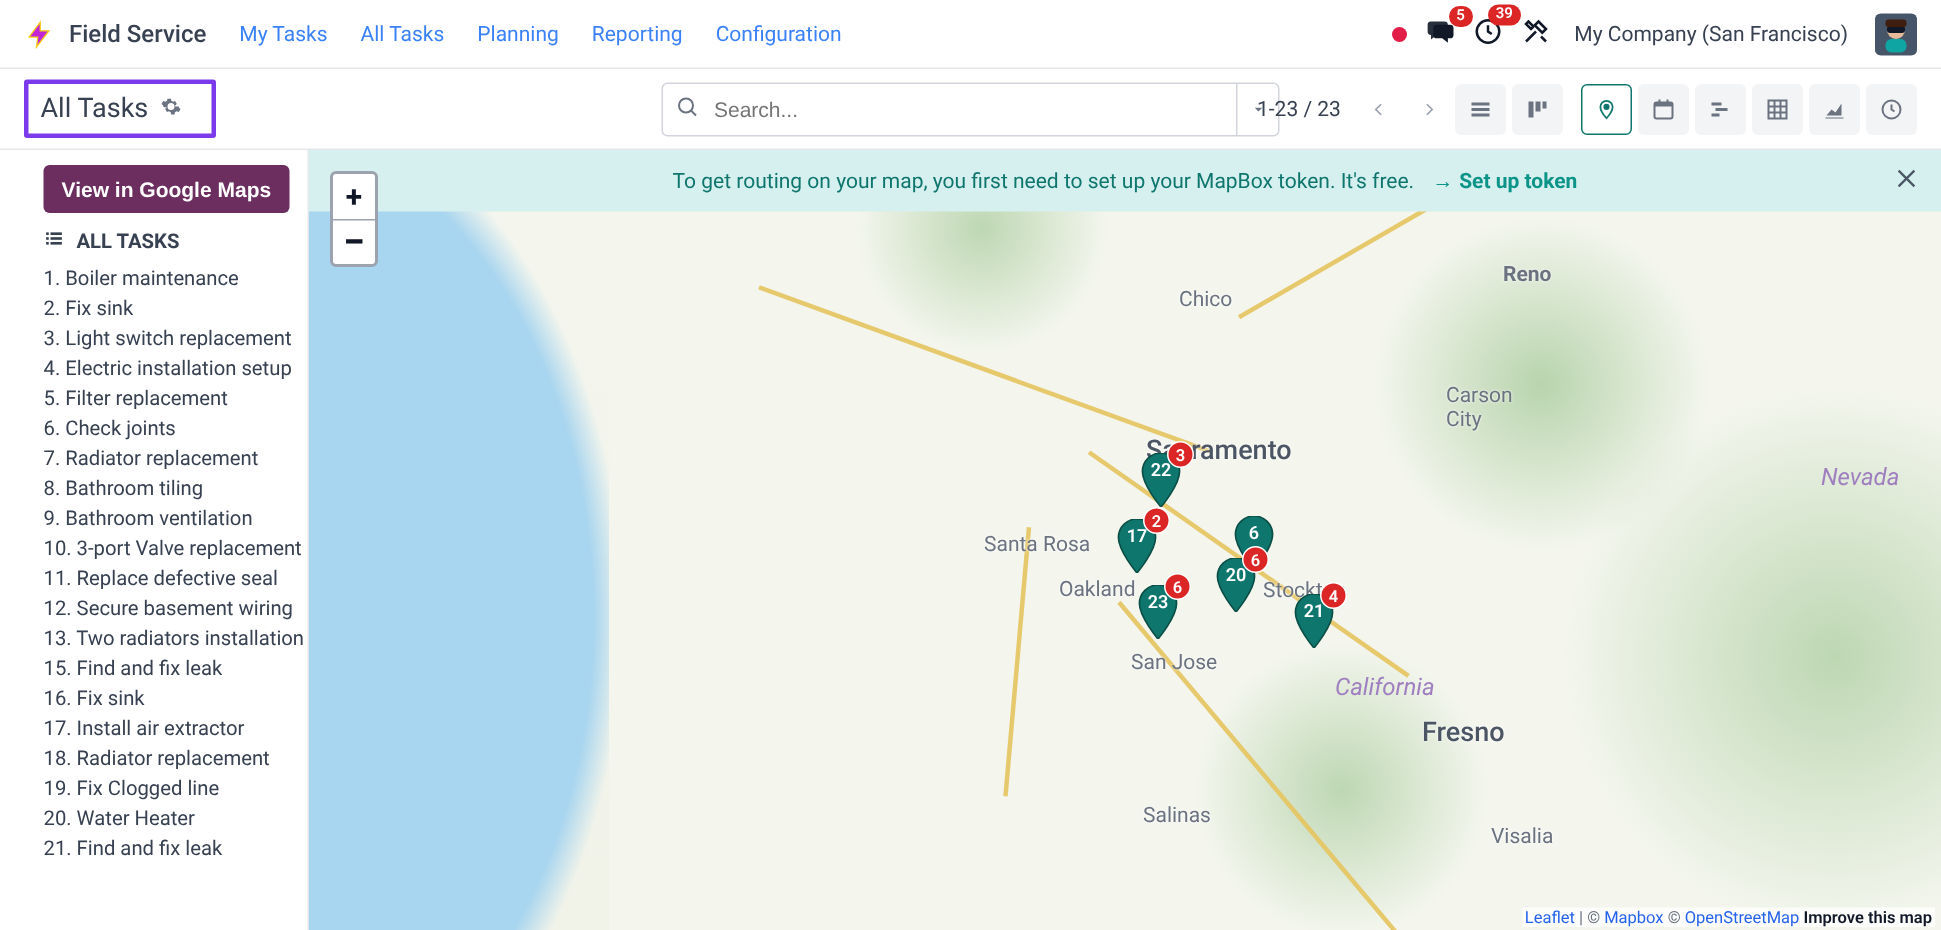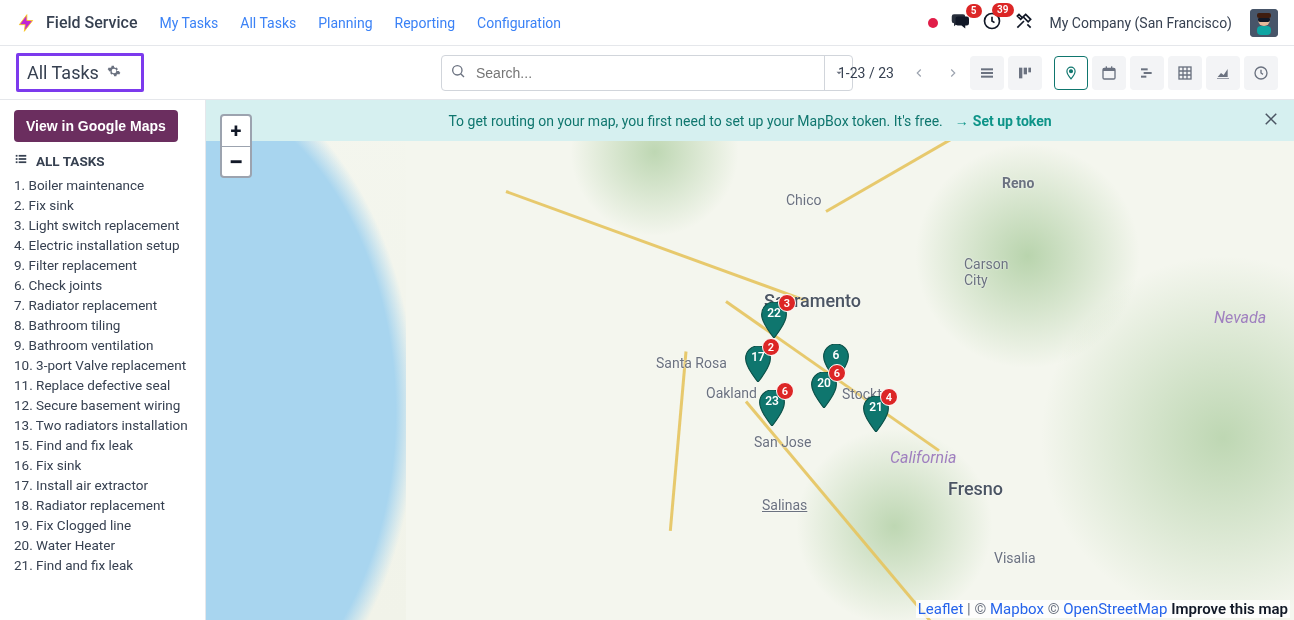--- a/index.html
+++ b/index.html
@@ -82,21 +82,21 @@
     width:34px; height:34px; background:#f3f4f6; border-radius:4px;
     display:flex; align-items:center; justify-content:center; color:#6b7280; cursor:pointer;
   }
   .vb.sep { margin-right: 8px; }
   .vb.active { background:#fff; border:1px solid #0f766e; color:#0f766e; }
 
   
   .main { display:flex; height: calc(620px - 46px - 54px); }
   .sidebar {
     width: 206px; flex:0 0 206px; border-right:1px solid #e5e7eb; height:100%;
-    overflow-y:auto; position:relative; padding: 10px 0 0 0;
+    overflow-y:auto; position:relative; padding: 10px 0 0 15px;
   }
   .gmaps-btn {
     margin: 0 0 10px 14px;
     background:#6b2e5f; color:#fff; border:none; border-radius:4px;
     padding: 8px 12px; font-size:14px; font-weight:600; cursor:pointer;
   }
   .list-header {
     display:flex; align-items:center; gap:8px; padding: 0 14px 6px 14px;
     font-weight:700; color:#374151; font-size: 13.5px;
   }
@@ -159,21 +159,21 @@
     position:absolute; top:4px; left:0; width:28px; text-align:center;
     color:#fff; font-size:12px; font-weight:600;
   }
   .pin .mini {
     position:absolute; top:-8px; right:-8px; width:18px; height:18px;
     background:#dc2626; border-radius:50%; color:#fff; font-size:11px; font-weight:600;
     display:flex; align-items:center; justify-content:center; border:1px solid #fff;
   }
 
   .attribution {
-    position:absolute; bottom:2px; right:4px; font-size:15px; color:#6b7280;
+    position:absolute; bottom:2px; right:4px; font-size:11px; color:#6b7280;
     background:rgba(255,255,255,0.8); padding: 0 2px;
   }
   .attribution a { color:#2563eb; text-decoration:none; }
   .attribution .fix { color:#111827; font-weight:600; }
 
   
   .sidebar::-webkit-scrollbar { width:14px; }
   .sidebar::-webkit-scrollbar-track { background:#f3f4f6; }
   .sidebar::-webkit-scrollbar-thumb { background:#cbd5e1; border-radius:7px; }
 </style>
@@ -338,21 +338,21 @@
             <rect x="3" y="16" width="3" height="3"></rect>
             <rect x="8" y="16" width="13" height="3"></rect>
           </svg></span>
       <span>ALL TASKS</span>
     </div>
     <ol class="tasklist" id="tasklist">
         <li>1. Boiler maintenance</li>
         <li>2. Fix sink</li>
         <li>3. Light switch replacement</li>
         <li>4. Electric installation setup</li>
-        <li>9. Filter replacement</li>
+        <li>5. Filter replacement</li>
         <li>6. Check joints</li>
         <li>7. Radiator replacement</li>
         <li>8. Bathroom tiling</li>
         <li>9. Bathroom ventilation</li>
         <li>10. 3-port Valve replacement</li>
         <li>11. Replace defective seal</li>
         <li>12. Secure basement wiring</li>
         <li>13. Two radiators installation</li>
         <li>15. Find and fix leak</li>
         <li>16. Fix sink</li>
@@ -376,21 +376,21 @@
 
       <div id="cities">
           <div class="citylabel" style="left: 580px; top: 92px;">Chico</div>
           <div class="citylabel" style="left: 796px; top: 75px; font-weight: bold;">Reno</div>
           <div class="citylabel" style="left: 758px; top: 156px;">Carson<br>City</div>
           <div class="citylabel big" style="left: 558px; top: 190px;">Sacramento</div>
           <div class="citylabel" style="left: 450px; top: 255px;">Santa Rosa</div>
           <div class="citylabel" style="left: 636px; top: 286px;">Stockton</div>
           <div class="citylabel" style="left: 500px; top: 285px;">Oakland</div>
           <div class="citylabel" style="left: 548px; top: 334px;">San Jose</div>
-          <div class="citylabel" style="left: 556px; top: 397px; text-decoration: underline;">Salinas</div>
+          <div class="citylabel" style="left: 556px; top: 436px;">Salinas</div>
           <div class="citylabel big" style="left: 742px; top: 378px;">Fresno</div>
           <div class="citylabel" style="left: 788px; top: 450px;">Visalia</div>
         </div>
       <div id="states">
           <div class="statelabel" style="left: 684px; top: 348px;">California</div>
           <div class="statelabel" style="left: 1008px; top: 208px;">Nevada</div>
         </div>
       <div id="pins">
           <div class="pin" style="left: 554px; top: 202px;"><svg viewBox="0 0 24 32">
               <path d="M12 0a11 11 0 0 1 11 11c0 8-11 21-11 21S1 19 1 11A11 11 0 0 1 12 0z" fill="#0f766e" stroke="#0b4f47" stroke-width="1"></path>

